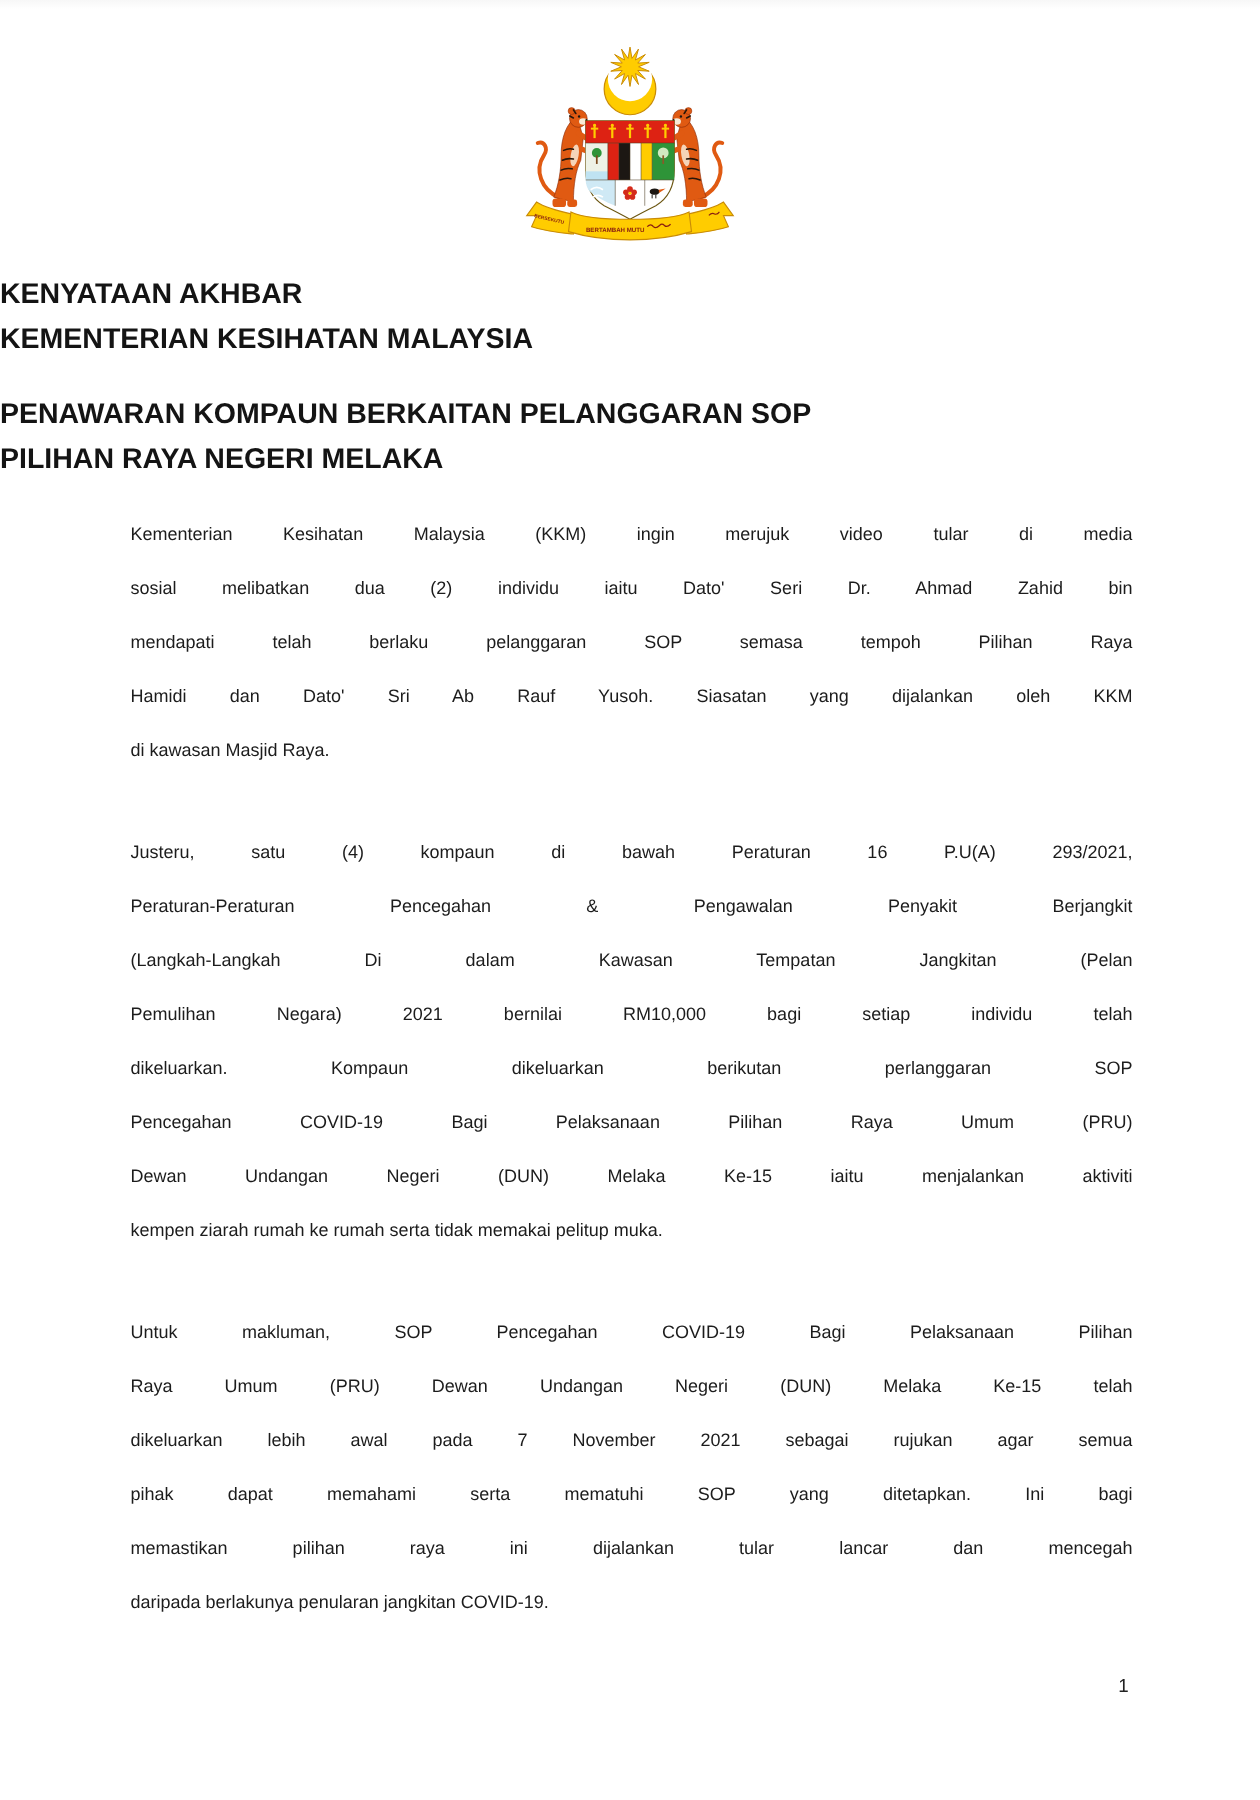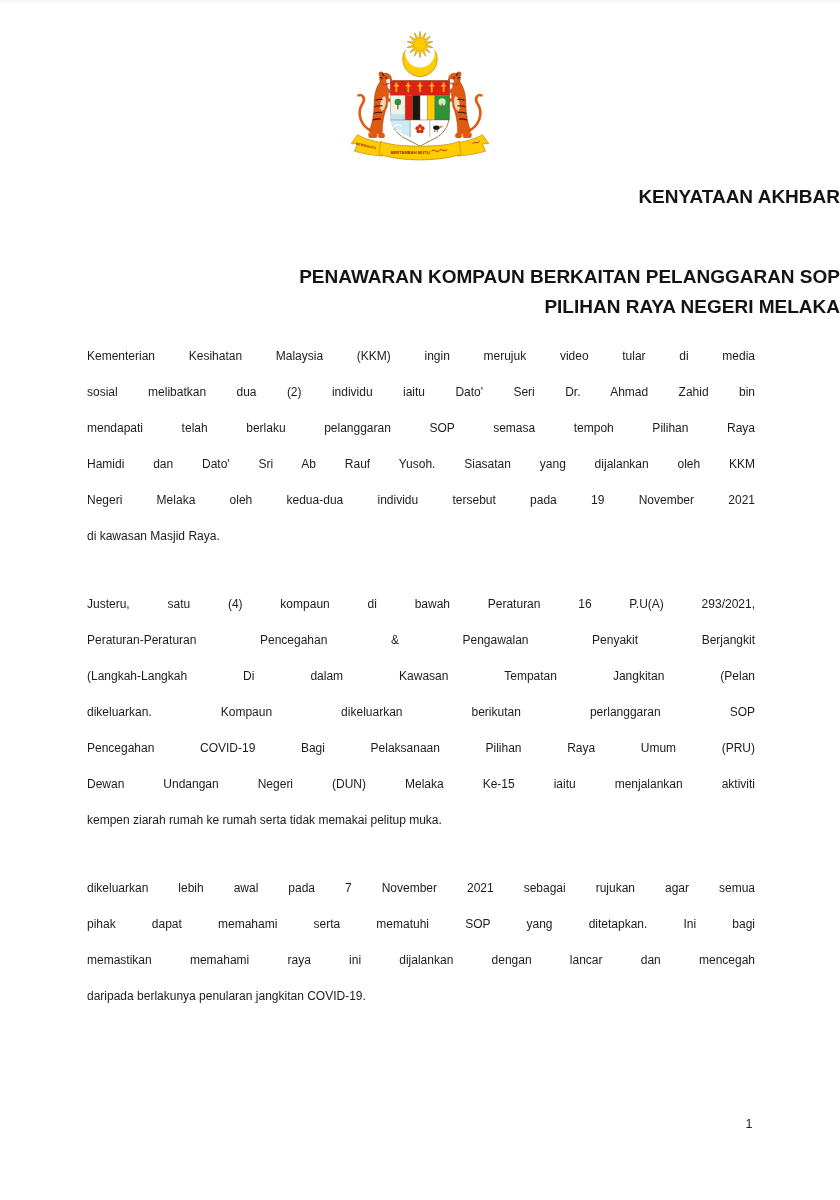--- a/index.html
+++ b/index.html
@@ -7,21 +7,21 @@
     position:relative; width:840px; height:1200px; margin:0 auto;
     background:#ffffff; overflow:hidden;
     font-family:"Liberation Sans", sans-serif; color:#1d1d1d;
   }
   .page::before{
     content:""; position:absolute; top:0; left:0; right:0; height:6px;
     background:linear-gradient(#f7f7f7,#ffffff); pointer-events:none;
   }
   .crest { position:absolute; top:28px; left:0; right:0; display:flex; justify-content:center; }
   .heading {
-    position:absolute; left:0; right:0; text-align:right;
+    position:absolute; left:0; right:0; text-align:left;
     font-weight:bold; font-size:19px; line-height:30px; color:#141414;
   }
   .heading.h-press  { top:182px; }
   .heading.h-title  { top:262px; }
   .doc-body { position:absolute; top:338px; left:87px; width:668px; font-size:12px; color:#1c1c1c; }
   .paragraph { margin:0 0 32px 0; }
   .line {
     height:36px; line-height:36px; overflow:hidden;
     text-align:justify; text-align-last:justify;
   }
@@ -151,46 +151,49 @@
         <text transform="translate(34,145) rotate(13)" font-size="4" font-weight="bold" fill="var(--mottored)" text-anchor="middle" font-family="Liberation Sans, sans-serif">BERSEKUTU</text>
         <text x="88" y="154" font-size="5" font-weight="bold" fill="var(--mottored)" text-anchor="middle" font-family="Liberation Sans, sans-serif">BERTAMBAH MUTU</text>
         <path d="M 114,150 q 3,-3 5,0 q 2,2 5,-1 q 2,-2 4,0 q 2,2 5,-1" stroke="var(--mottored)" stroke-width="1" fill="none"></path>
         <path d="M 164,140 q 3,-2 5,0 q 2,1 4,-1" stroke="var(--mottored)" stroke-width="0.9" fill="none" transform="rotate(-12 168 140)"></path>
       </g>
     </svg>
   </div>
 
   <div class="heading h-press">
     <div>KENYATAAN AKHBAR</div>
+    <div>KEMENTERIAN KESIHATAN MALAYSIA</div>
   </div>
   <div class="heading h-title">
     <div>PENAWARAN KOMPAUN BERKAITAN PELANGGARAN SOP</div>
     <div>PILIHAN RAYA NEGERI MELAKA</div>
   </div>
 
   <div class="doc-body">
       <div class="paragraph">
         <div class="line">Kementerian Kesihatan Malaysia (KKM) ingin merujuk video tular di media</div>
         <div class="line">sosial melibatkan dua (2) individu iaitu Dato' Seri Dr. Ahmad Zahid bin</div>
         <div class="line">mendapati telah berlaku pelanggaran SOP semasa tempoh Pilihan Raya</div>
         <div class="line">Hamidi dan Dato' Sri Ab Rauf Yusoh. Siasatan yang dijalankan oleh KKM</div>
-        <div class="line">Negeri Melaka oleh kedua-dua individu tersebut pada 19 November 2021</div>
         <div class="line last">di kawasan Masjid Raya.</div>
       </div>
       <div class="paragraph">
         <div class="line">Justeru, satu (4) kompaun di bawah Peraturan 16 P.U(A) 293/2021,</div>
         <div class="line">Peraturan-Peraturan Pencegahan &amp; Pengawalan Penyakit Berjangkit</div>
         <div class="line">(Langkah-Langkah Di dalam Kawasan Tempatan Jangkitan (Pelan</div>
+        <div class="line">Pemulihan Negara) 2021 bernilai RM10,000 bagi setiap individu telah</div>
         <div class="line">dikeluarkan. Kompaun dikeluarkan berikutan perlanggaran SOP</div>
         <div class="line">Pencegahan COVID-19 Bagi Pelaksanaan Pilihan Raya Umum (PRU)</div>
         <div class="line">Dewan Undangan Negeri (DUN) Melaka Ke-15 iaitu menjalankan aktiviti</div>
         <div class="line last">kempen ziarah rumah ke rumah serta tidak memakai pelitup muka.</div>
       </div>
       <div class="paragraph">
+        <div class="line">Untuk makluman, SOP Pencegahan COVID-19 Bagi Pelaksanaan Pilihan</div>
+        <div class="line">Raya Umum (PRU) Dewan Undangan Negeri (DUN) Melaka Ke-15 telah</div>
         <div class="line">dikeluarkan lebih awal pada 7 November 2021 sebagai rujukan agar semua</div>
         <div class="line">pihak dapat memahami serta mematuhi SOP yang ditetapkan. Ini bagi</div>
-        <div class="line">memastikan memahami raya ini dijalankan dengan lancar dan mencegah</div>
+        <div class="line">memastikan pilihan raya ini dijalankan tular lancar dan mencegah</div>
         <div class="line last">daripada berlakunya penularan jangkitan COVID-19.</div>
       </div>
     </div>
 
   <div class="page-number">1</div>
 </div>
 
 </body></html>

